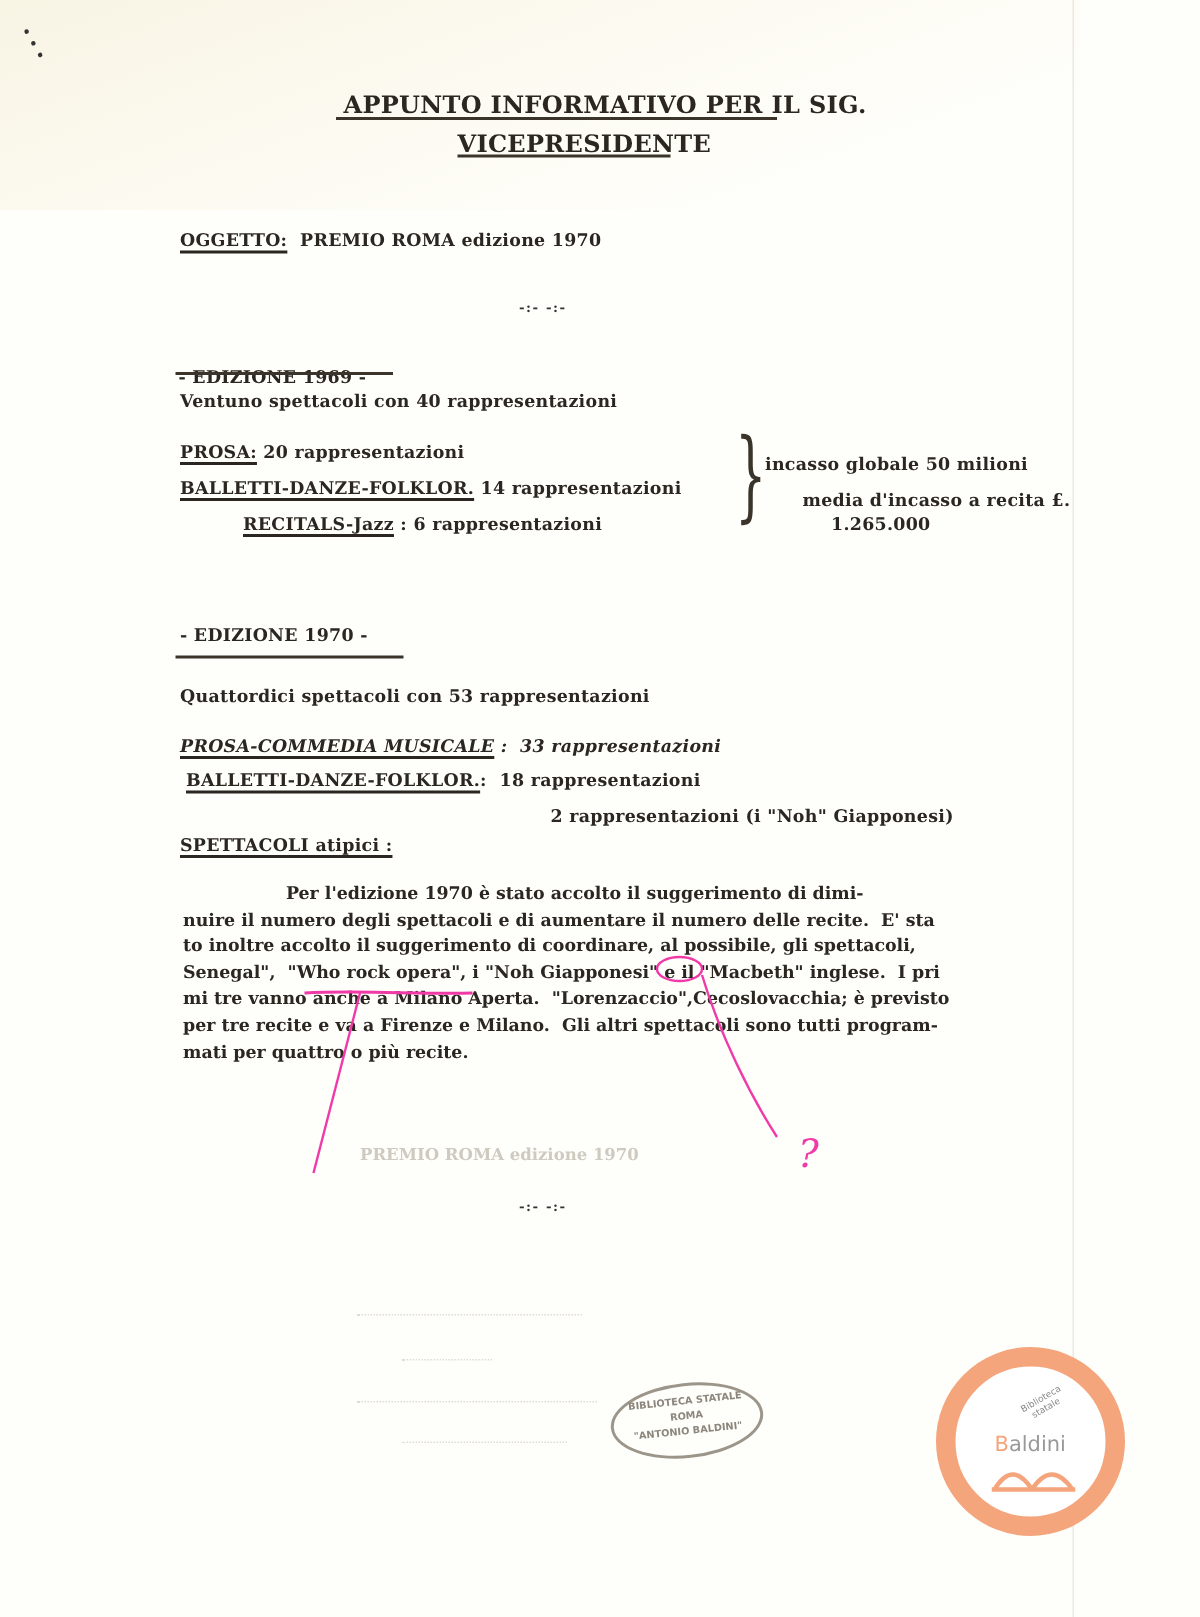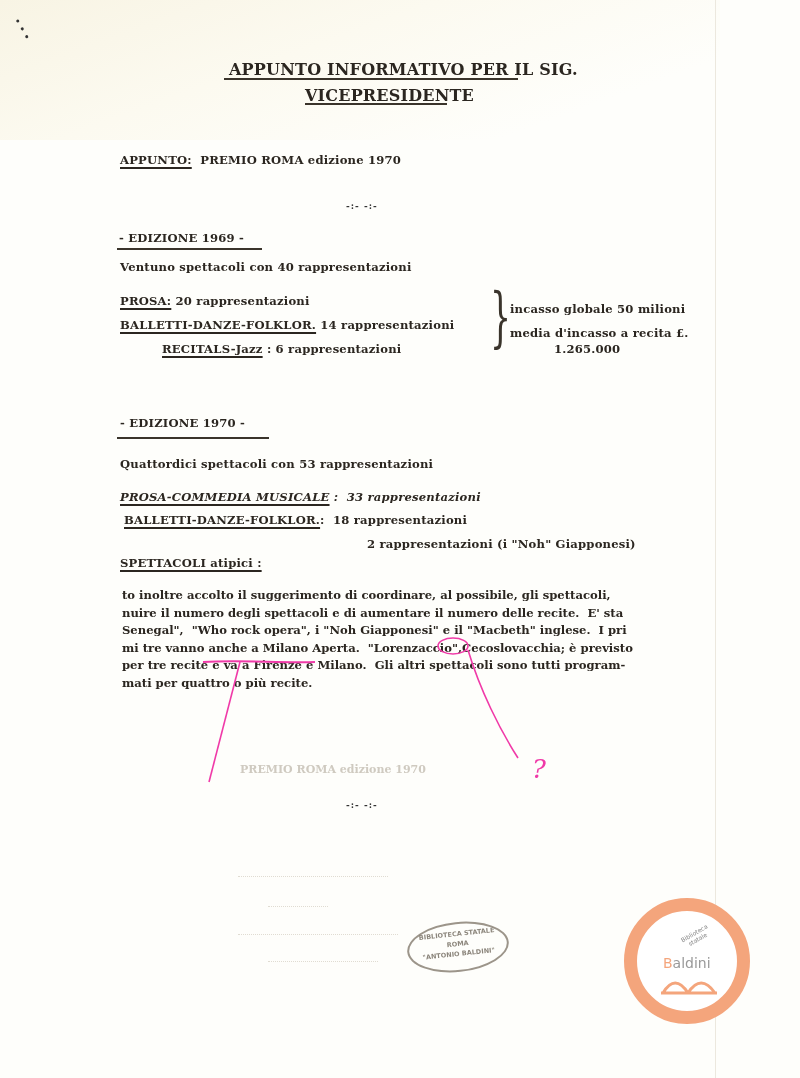--- a/index.html
+++ b/index.html
@@ -70,50 +70,51 @@
     <span></span>
     <span></span>
     <span></span>
   </div>
 
 <div class="t s13" style="left:229px; top:60px;">APPUNTO INFORMATIVO PER IL SIG.</div>
 <div class="title-rule" style="left:224px; top:78px; width:294px;"></div>
 <div class="t s13" style="left:305px; top:86px;">VICEPRESIDENTE</div>
 <div class="title-rule" style="left:305px; top:103px; width:142px;"></div>
 
-<div class="t s12" style="left:120px; top:153px;"><span class="ul">APPUNTO:</span>  <span>PREMIO ROMA edizione 1970</span></div>
+<div class="t s12" style="left:120px; top:153px;"><span class="ul">OGGETTO:</span>  <span>PREMIO ROMA edizione 1970</span></div>
 
 <div class="sep" style="left:346px; top:201px;">-:- -:-</div>
 
-<div class="t s12" style="left:119px; top:231px;">- EDIZIONE 1969 -</div>
+<div class="t s12" style="left:119px; top:244px;">- EDIZIONE 1969 -</div>
 <div class="title-rule" style="left:117px; top:248px; width:145px; height:2px;"></div>
 <div class="t s12" style="left:120px; top:260px;">Ventuno spettacoli con 40 rappresentazioni</div>
 
 <div class="t s12" style="left:120px; top:294px;"><span class="ul">PROSA:</span> <span>20 rappresentazioni</span></div>
 <div class="t s12" style="left:120px; top:318px;"><span class="ul">BALLETTI-DANZE-FOLKLOR.</span> <span>14 rappresentazioni</span></div>
 <div class="t s12" style="left:120px; top:342px;margin-left:42px;"><span class="ul">RECITALS-Jazz</span> <span>: 6 rappresentazioni</span></div>
 
 <div class="brace" style="left:490px; top:284px;">}</div>
 
 <div class="t s12" style="left:510px; top:302px;">incasso globale 50 milioni</div>
-<div class="t s12" style="left:510px; top:326px;">media d'incasso a recita £.</div>
+<div class="t s12" style="left:535px; top:326px;">media d'incasso a recita £.</div>
 <div class="t s12" style="left:554px; top:342px;">1.265.000</div>
 
 <div class="t s12" style="left:120px; top:416px;">- EDIZIONE 1970 -</div>
 <div class="title-rule" style="left:117px; top:437px; width:152px; height:2px;"></div>
 <div class="t s12" style="left:120px; top:457px;text-align:right;">Quattordici spettacoli con 53 rappresentazioni</div>
 
 <div class="t s12" style="left:120px; top:490px;font-style:italic;"><span class="ul">PROSA-COMMEDIA MUSICALE</span> <span>:  33 rappresentazioni</span></div>
 <div class="t s12" style="left:124px; top:513px;"><span class="ul">BALLETTI-DANZE-FOLKLOR.</span><span>:  18 rappresentazioni</span></div>
 <div class="t s12" style="left:120px; top:556px;text-align:center;"><span class="ul">SPETTACOLI atipici :</span></div>
 <div class="t s12" style="left:367px; top:537px;">2 rappresentazioni (i "Noh" Giapponesi)</div>
 
 <div class="para">
+  <div>                 Per l'edizione 1970 è stato accolto il suggerimento di dimi-</div>
+  <div>nuire il numero degli spettacoli e di aumentare il numero delle recite.  E' sta</div>
   <div>to inoltre accolto il suggerimento di coordinare, al possibile, gli spettacoli,</div>
-  <div>nuire il numero degli spettacoli e di aumentare il numero delle recite.  E' sta</div>
   <div>Senegal",  "Who rock opera", i "Noh Giapponesi" e il "Macbeth" inglese.  I pri</div>
   <div>mi tre vanno anche a Milano Aperta.  "Lorenzaccio",Cecoslovacchia; è previsto</div>
   <div>per tre recite e va a Firenze e Milano.  Gli altri spettacoli sono tutti program-</div>
   <div>mati per quattro o più recite.</div>
 </div>
 
 <div class="ghost" style="left:240px; top:763px;">PREMIO ROMA edizione 1970</div>
 <div class="ghost" style="left:238px; top:868px; width:150px; height:8px; border-bottom:1px dotted #e0dcd2;"></div>
 <div class="ghost" style="left:268px; top:900px; width:60px; height:6px; border-bottom:1px dotted #e0dcd2;"></div>
 <div class="ghost" style="left:238px; top:928px; width:160px; height:6px; border-bottom:1px dotted #e0dcd2;"></div>

